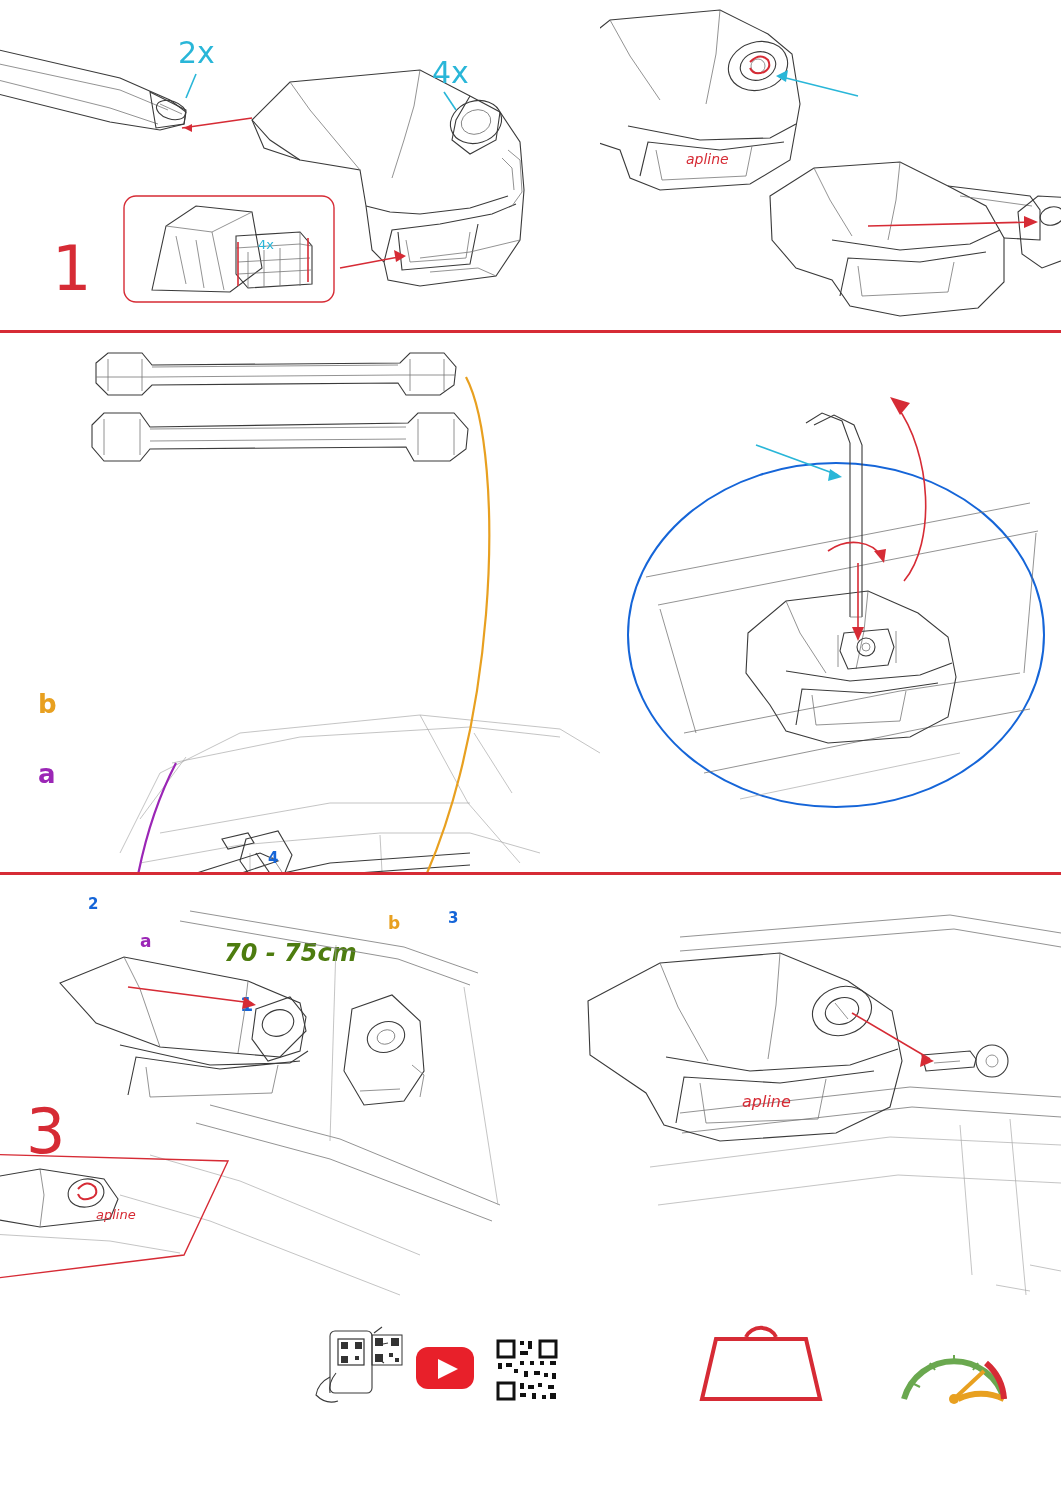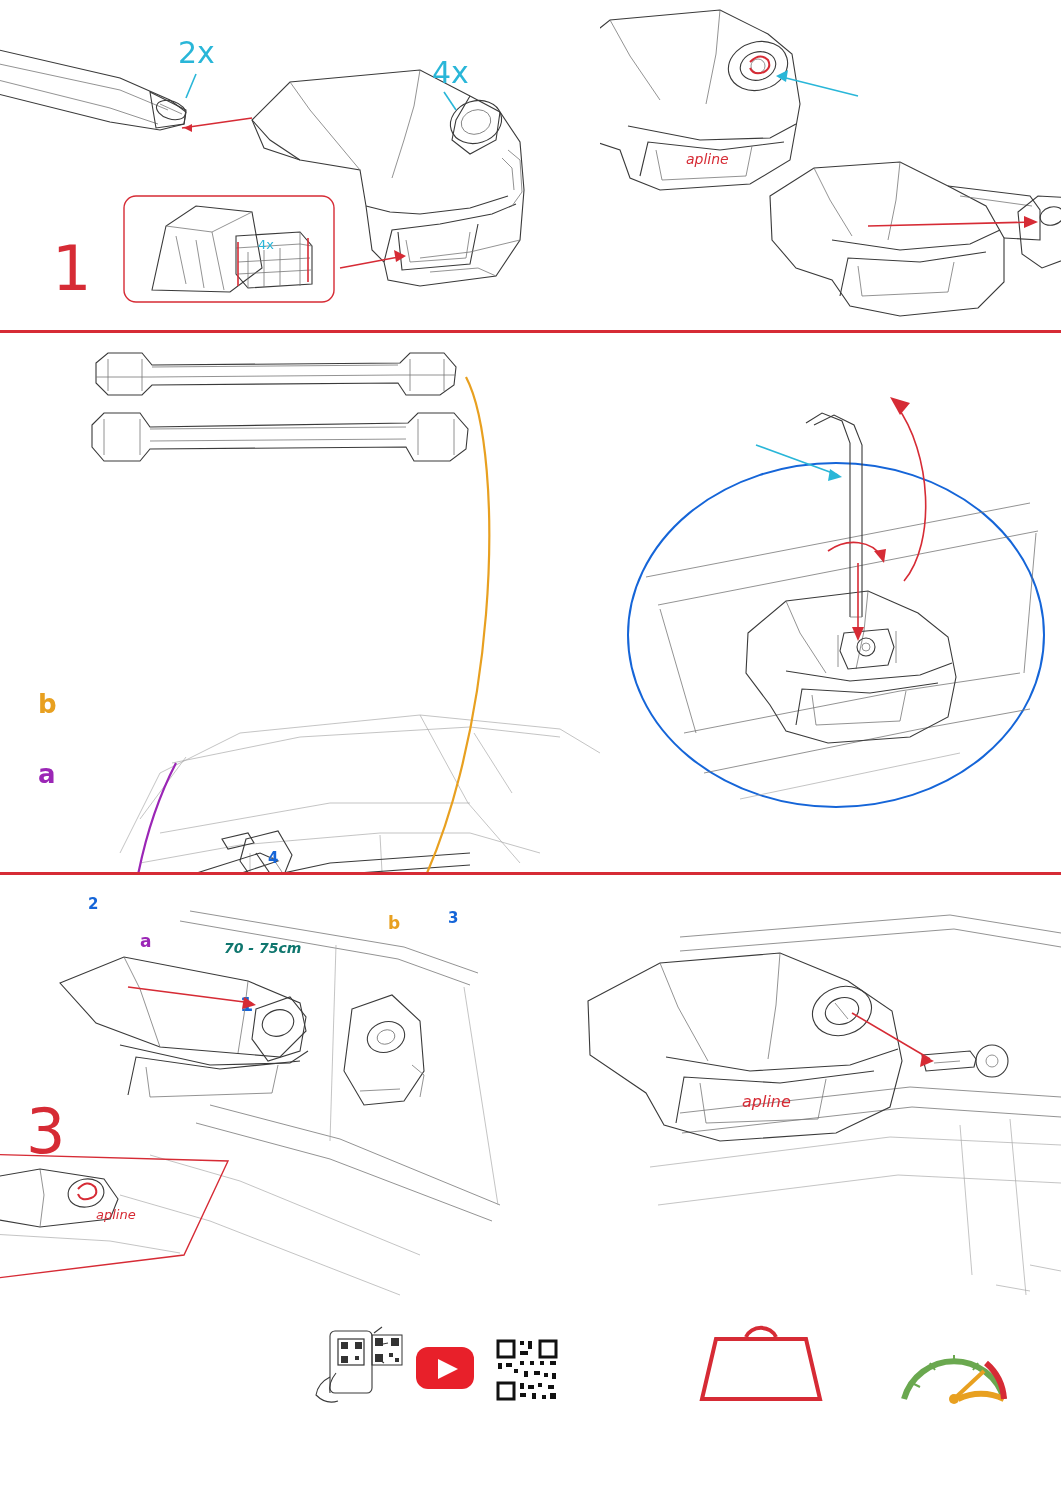--- a/index.html
+++ b/index.html
@@ -65,21 +65,21 @@
   .orange { color: #e8a020; }
 
   #qty-2x-a { left: 178px; top: 38px;  font-size: 30px; }
   #qty-4x-a { left: 432px; top: 58px;  font-size: 30px; }
   #qty-4x-inset { left: 258px; top: 238px; font-size: 13px; }
 
   #label-b { left: 38px; top: 358px; font-size: 26px; font-weight: 700; }
   #label-a { left: 38px; top: 428px; font-size: 26px; font-weight: 700; }
   #label-a-small { left: 140px; top: 600px; font-size: 17px; font-weight: 700; }
   #label-b-small { left: 388px; top: 582px; font-size: 17px; font-weight: 700; }
-  #label-dist { left: 224px; top: 608px; font-size: 14px; font-style: italic; font-weight: 700; color: #0f766e; }
+  #label-dist { left: 224px; top: 608px; font-size: 24px; font-style: italic; font-weight: 700; color: #4d7c0f; }
 
   .mini-num {
     position: absolute;
     font-family: "DejaVu Sans", sans-serif;
     font-size: 15px;
     font-weight: 700;
     color: #1565d8;
   }
   #mini-1 { left: 240px; top: 660px; font-size: 19px; }
   #mini-2 { left: 88px;  top: 562px; }

